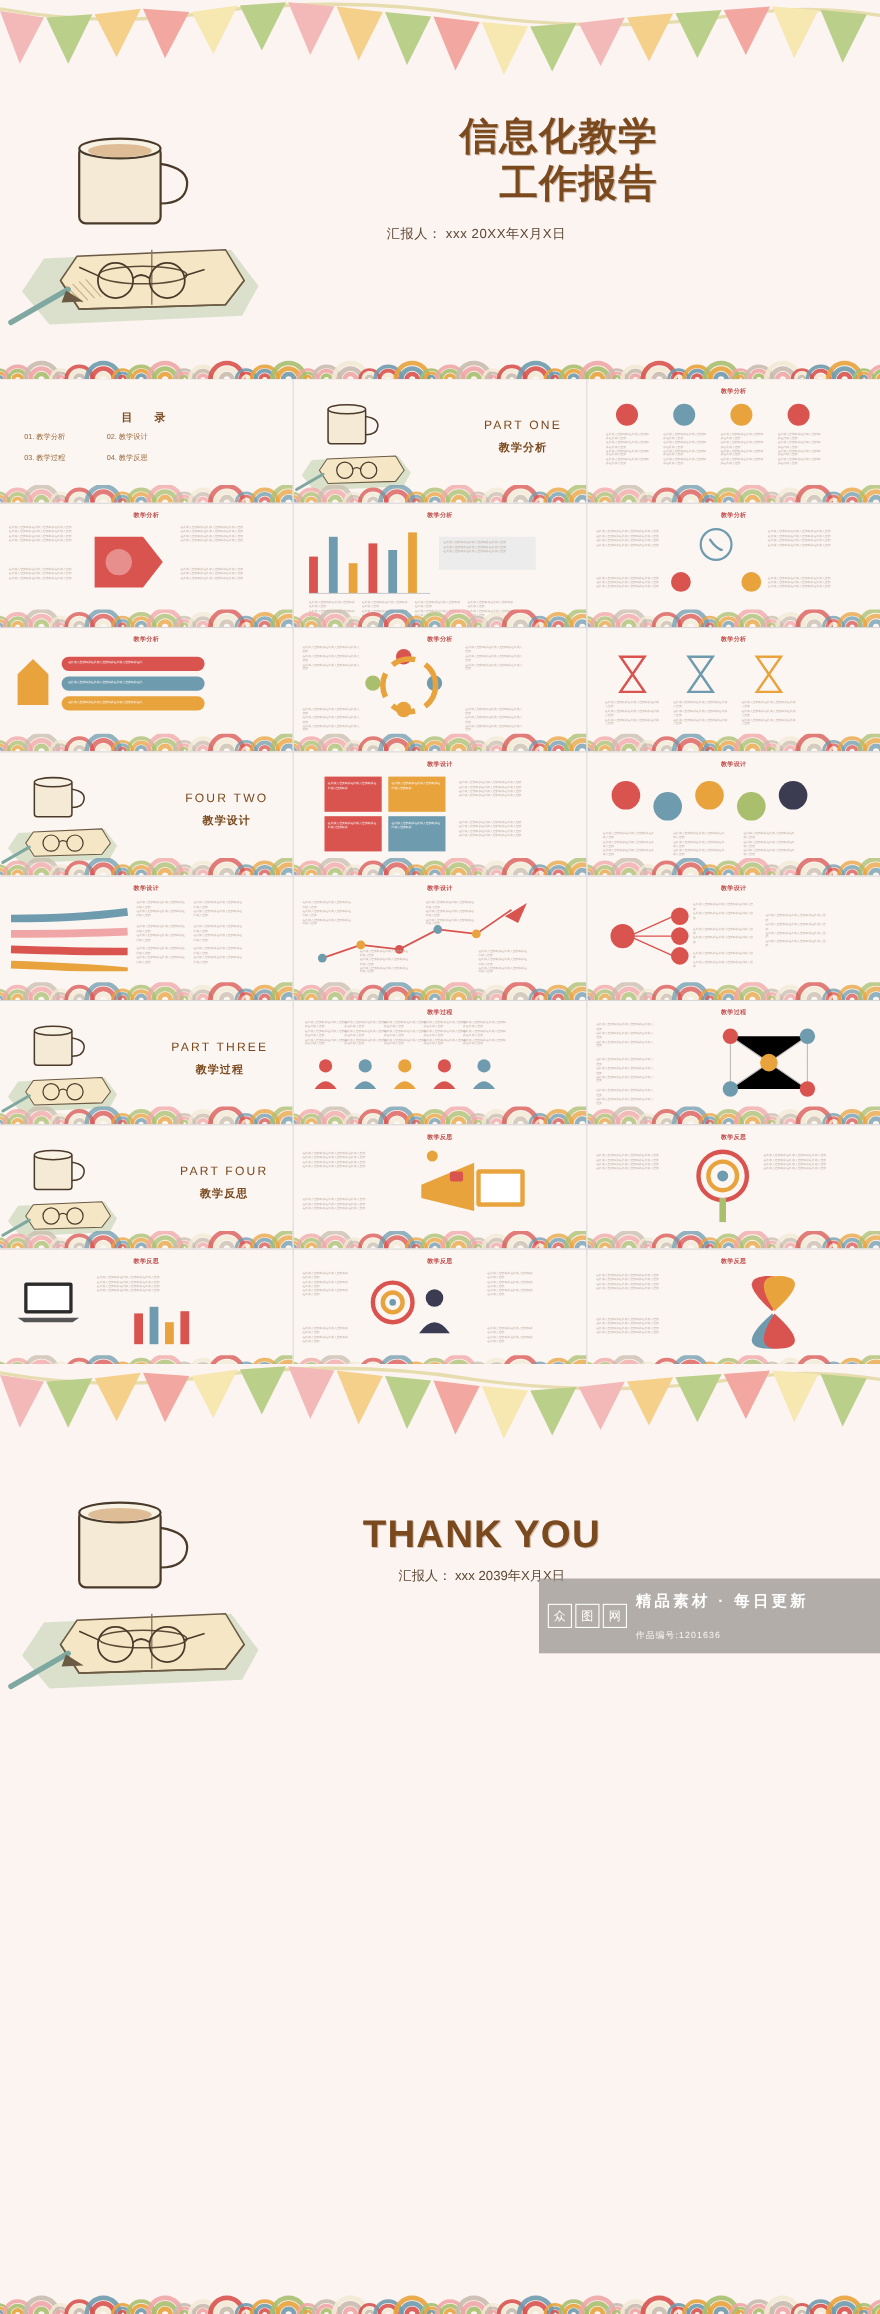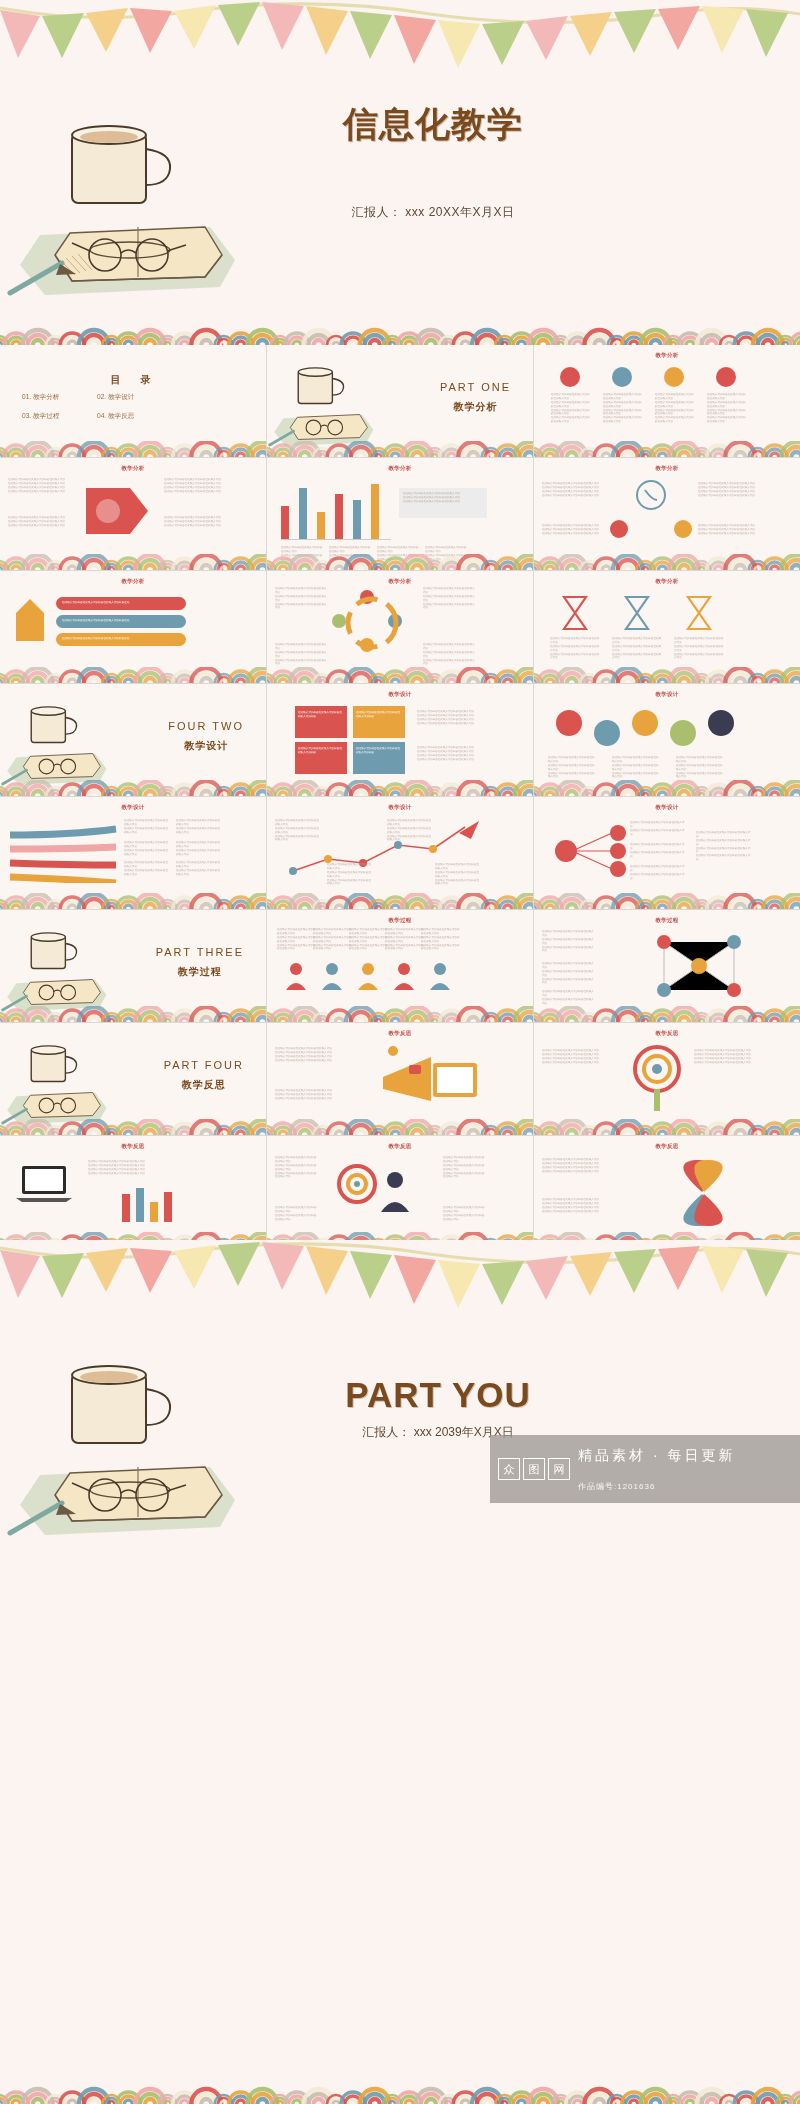--- a/index.html
+++ b/index.html
@@ -5,21 +5,21 @@
   html,body{margin:0;padding:0;}
   body{
     width:800px;height:2104px;
     background:#fbf4f1;
     font-family:"Liberation Sans","DejaVu Sans",sans-serif;
     position:relative;overflow:hidden;
   }
   
   .cover{position:absolute;left:0;top:0;width:800px;height:345px;background:#fbf4f1;overflow:hidden;}
   .bunting{position:absolute;left:0;top:0;width:800px;height:70px;overflow:hidden;}
-  .cover-title{position:absolute;left:268px;top:103px;width:330px;text-align:center;}
+  .cover-title{position:absolute;left:268px;top:103px;width:330px;text-align:right;}
   .cover-title .l{
     font-size:35px;font-weight:bold;color:#7a4a1e;line-height:1.22;letter-spacing:1px;
     text-shadow:1px 1px 0 rgba(120,70,30,.35);
   }
   .cover-sub{position:absolute;left:268px;top:204px;width:330px;text-align:center;font-size:12px;color:#5d4632;letter-spacing:.5px;}
   
   .illu{position:absolute;}
   .illu svg{display:block;}
   .waves{position:absolute;left:0;bottom:0;width:800px;height:62px;overflow:hidden;}
   
@@ -40,21 +40,21 @@
   .sq{position:absolute;}
   .wavebot{position:absolute;left:0;bottom:0;width:100%;height:16px;}
   
   .endslide{position:absolute;left:0;top:1240px;width:800px;height:864px;background:#fbf4f1;overflow:hidden;}
   .ty{position:absolute;left:268px;top:1375px;width:340px;text-align:center;font-size:35px;font-weight:bold;color:#7a4a1e;letter-spacing:1px;text-shadow:1px 1px 0 rgba(120,70,30,.3);}
   .ty-sub{position:absolute;left:268px;top:1424px;width:340px;text-align:center;font-size:12px;color:#5d4632;}
   .wm{position:absolute;left:490px;top:1435px;width:310px;height:68px;background:rgba(150,145,140,.72);display:flex;align-items:center;padding-left:8px;box-sizing:border-box;}
   .wm-logo{display:flex;gap:3px;margin-right:8px;}
   .wm-logo div{width:20px;height:20px;border:1.6px solid #fff;display:flex;align-items:center;justify-content:center;color:#fff;font-size:11px;}
   .wm-txt{color:#fff;}
-  .wm-txt .t1{font-size:14px;letter-spacing:3px;}
+  .wm-txt .t1{font-size:14px;letter-spacing:3px;font-weight:bold;}
   .wm-txt .t2{font-size:8px;letter-spacing:1px;margin-top:16px;opacity:.9;}
 </style>
 </head>
 <body>
 
 <div class="cover">
   <div class="bunting">
     <svg width="800" height="70">
       <path d="M0 8 Q100 26 200 10 Q320 -4 430 14 Q560 32 680 12 Q740 4 800 14" stroke="#e6dcae" stroke-width="3" fill="none"></path>
       <g>
@@ -96,20 +96,21 @@
       <ellipse cx="109" cy="20" rx="37" ry="9" fill="#f8f2e4" stroke="#4a3a2a" stroke-width="2"></ellipse>
       <ellipse cx="109" cy="22" rx="29" ry="6" fill="#c98f56" opacity=".55"></ellipse>
       <path d="M146 34 q26 4 24 20 q-2 16 -24 16" fill="none" stroke="#4a3a2a" stroke-width="2"></path>
       <path d="M10 178 L62 148" stroke="#7fa8a0" stroke-width="5" stroke-linecap="round"></path>
       <path d="M60 149 L76 159 L56 160 Z" fill="#6b5a44"></path>
     </svg>
   </div>
 
   <div class="cover-title">
     <div class="l">信息化教学</div>
+    <div class="l">工作报告</div>
   </div>
   <div class="cover-sub">汇报人： xxx   20XX年X月X日</div>
 
   <div class="waves"><svg width="800" height="62">
         <path d="M-10 62 A9 9 0 0 1 8 62" fill="none" stroke="#a9bf6e" stroke-width="2.5714285714285716" opacity="0.9"></path>
         <path d="M-7 62 A6 6 0 0 1 5 62" fill="none" stroke="#e8a33d" stroke-width="2.5714285714285716" opacity="0.9"></path>
         <path d="M-4 62 A3 3 0 0 1 2 62" fill="none" stroke="#6f9bae" stroke-width="2.5714285714285716" opacity="0.9"></path>
         <path d="M4.039999999999999 62 A12 12 0 0 1 28.04 62" fill="none" stroke="#f0a6a6" stroke-width="3.4285714285714284" opacity="0.9"></path>
         <path d="M8.04 62 A8 8 0 0 1 24.04 62" fill="none" stroke="#a9bf6e" stroke-width="3.4285714285714284" opacity="0.9"></path>
         <path d="M12.04 62 A4 4 0 0 1 20.04 62" fill="none" stroke="#e8a33d" stroke-width="3.4285714285714284" opacity="0.9"></path>
@@ -2042,21 +2043,21 @@
         <path d="M782.2399999999997 62 A3 3 0 0 1 788.2399999999997 62" fill="none" stroke="#6f9bae" stroke-width="2.5714285714285716" opacity="0.9"></path>
         <path d="M790.2799999999996 62 A12 12 0 0 1 814.2799999999996 62" fill="none" stroke="#f0a6a6" stroke-width="3.4285714285714284" opacity="0.9"></path>
         <path d="M794.2799999999996 62 A8 8 0 0 1 810.2799999999996 62" fill="none" stroke="#a9bf6e" stroke-width="3.4285714285714284" opacity="0.9"></path>
         <path d="M798.2799999999996 62 A4 4 0 0 1 806.2799999999996 62" fill="none" stroke="#e8a33d" stroke-width="3.4285714285714284" opacity="0.9"></path>
         <path d="M808.9999999999997 62 A15 15 0 0 1 838.9999999999997 62" fill="none" stroke="#c8bcae" stroke-width="4.285714285714286" opacity="0.9"></path>
         <path d="M813.9999999999997 62 A10 10 0 0 1 833.9999999999997 62" fill="none" stroke="#f0a6a6" stroke-width="4.285714285714286" opacity="0.9"></path>
         <path d="M818.9999999999997 62 A5 5 0 0 1 828.9999999999997 62" fill="none" stroke="#a9bf6e" stroke-width="4.285714285714286" opacity="0.9"></path>
       </svg></div>
 </div>
 
-<div class="ty">PART YOU</div>
+<div class="ty">THANK YOU</div>
 <div class="ty-sub">汇报人： xxx   2039年X月X日</div>
 
 <div class="wm">
   <div class="wm-logo">
     <div>众</div>
     <div>图</div>
     <div>网</div>
   </div>
   <div class="wm-txt">
     <div class="t1">精品素材 · 每日更新</div>

